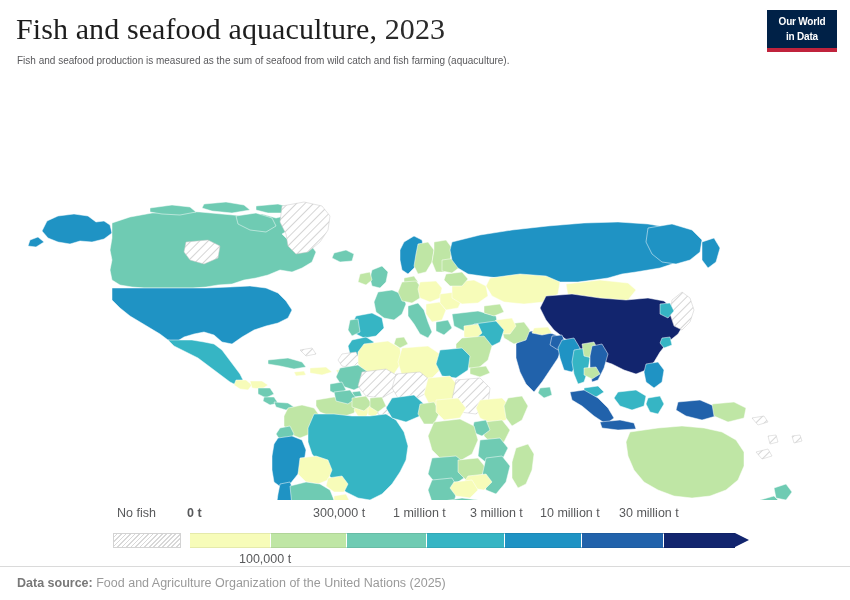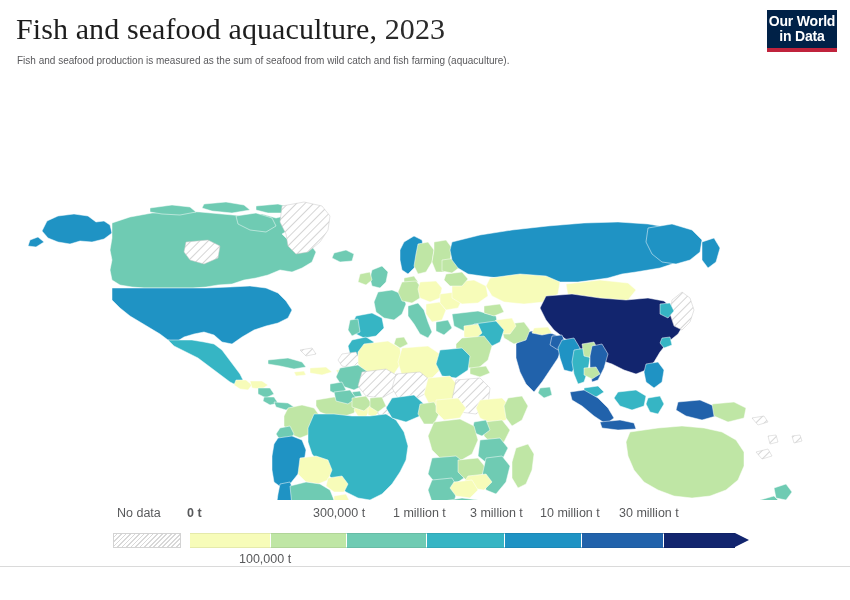--- a/index.html
+++ b/index.html
@@ -62,21 +62,21 @@
     background: #002147;
     box-sizing: border-box;
     padding-top: 4px;
     border-bottom: 4px solid #c0233c;
   }
   #owid-logo .l1, #owid-logo .l2 {
     display: block;
     text-align: center;
     color: #ffffff;
     font-family: "Liberation Sans", sans-serif;
-    font-size: 14px;
+    font-size: 10px;
     line-height: 15px;
     font-weight: 700;
     letter-spacing: -0.2px;
   }
 
   
   #map-wrap {
     position: absolute;
     left: 0;
     top: 92px;
@@ -591,21 +591,21 @@
           </path>
           <path d="M768,344 L776,343 L778,350 L770,352 Z" fill="url(#hatch)" class="country nodata">
             <title>vanuatu</title>
           </path>
         </g>
     </svg>
   </div>
 
   <div id="legend">
     <div id="legend-labels">
-      <span class="lg-label" id="lbl-nodata" style="left:117px;">No data</span>
+      <span class="lg-label" id="lbl-nodata" style="left:117px;">No fish</span>
     <span class="lg-label" style="left: 187px; font-weight: bold;">0 t</span>
         <span class="lg-label" style="left: 239px; margin-top: 46px;">100,000 t</span>
         <span class="lg-label" style="left: 313px;">300,000 t</span>
         <span class="lg-label" style="left: 393px;">1 million t</span>
         <span class="lg-label" style="left: 470px;">3 million t</span>
         <span class="lg-label" style="left: 540px;">10 million t</span>
         <span class="lg-label" style="left: 619px;">30 million t</span>
       </div>
     <div id="legend-bar">
       <div id="nodata-swatch"></div>
@@ -616,15 +616,19 @@
           <div class="bin" title="1 million t" style="width: 78px; background: rgb(54, 181, 196);"></div>
           <div class="bin" title="3 million t" style="width: 77px; background: rgb(31, 147, 196);"></div>
           <div class="bin" title="10 million t" style="width: 82px; background: rgb(33, 98, 171);"></div>
           <div class="bin" title="30 million t" style="width: 72px; background: rgb(18, 37, 110);"></div>
         </div>
       <div id="scale-arrow" style="left: 735px; border-left: 14px solid rgb(18, 37, 110);"></div>
     </div>
   </div>
 
   <div id="footer">
+    <div id="source">
+      <span class="strong">Data source:</span>
+      <span class="src-text">Food and Agriculture Organization of the United Nations (2025)</span>
+    </div>
   </div>
 
 </div>
 
 </body></html>

